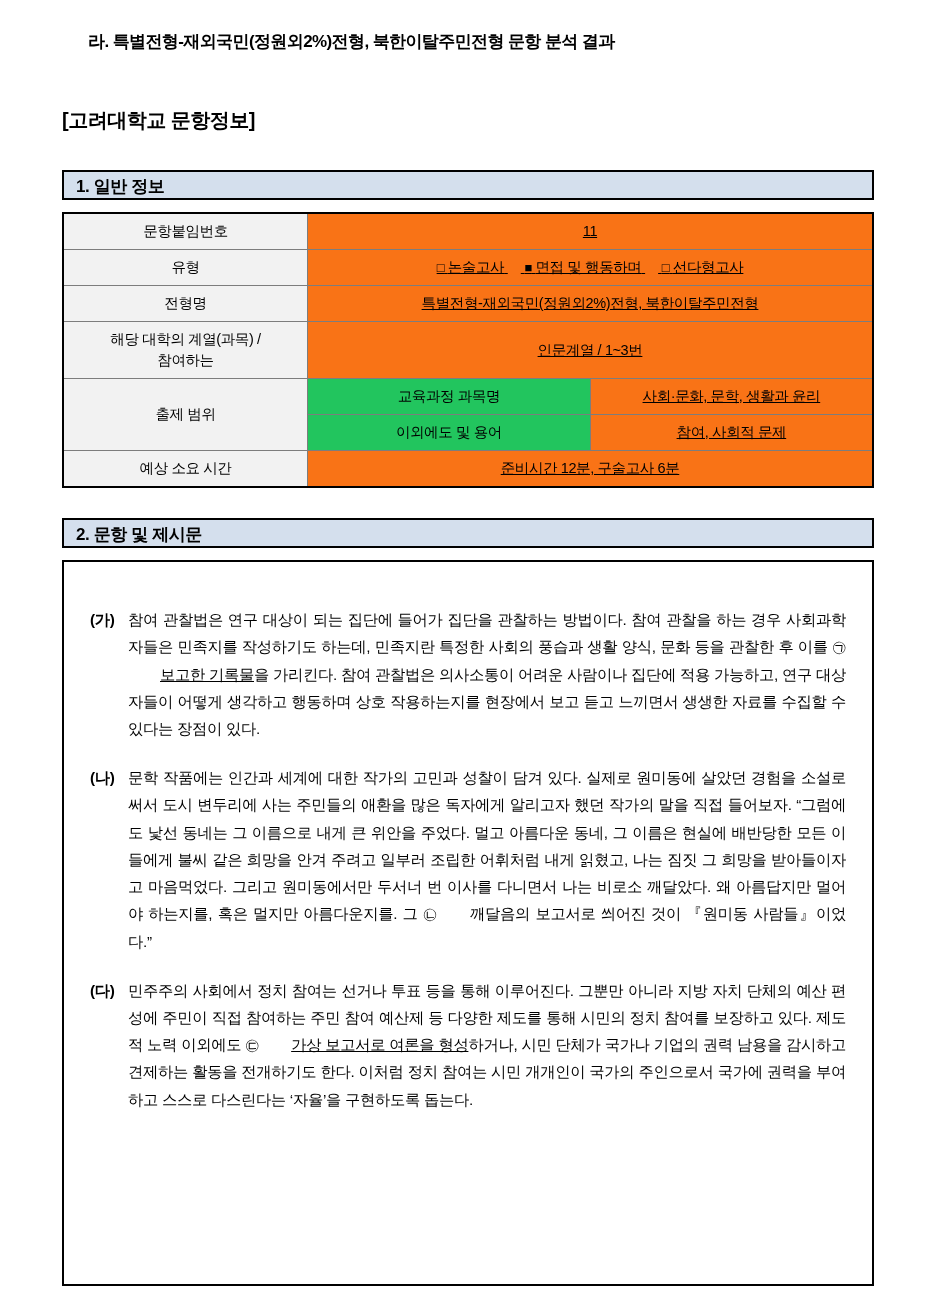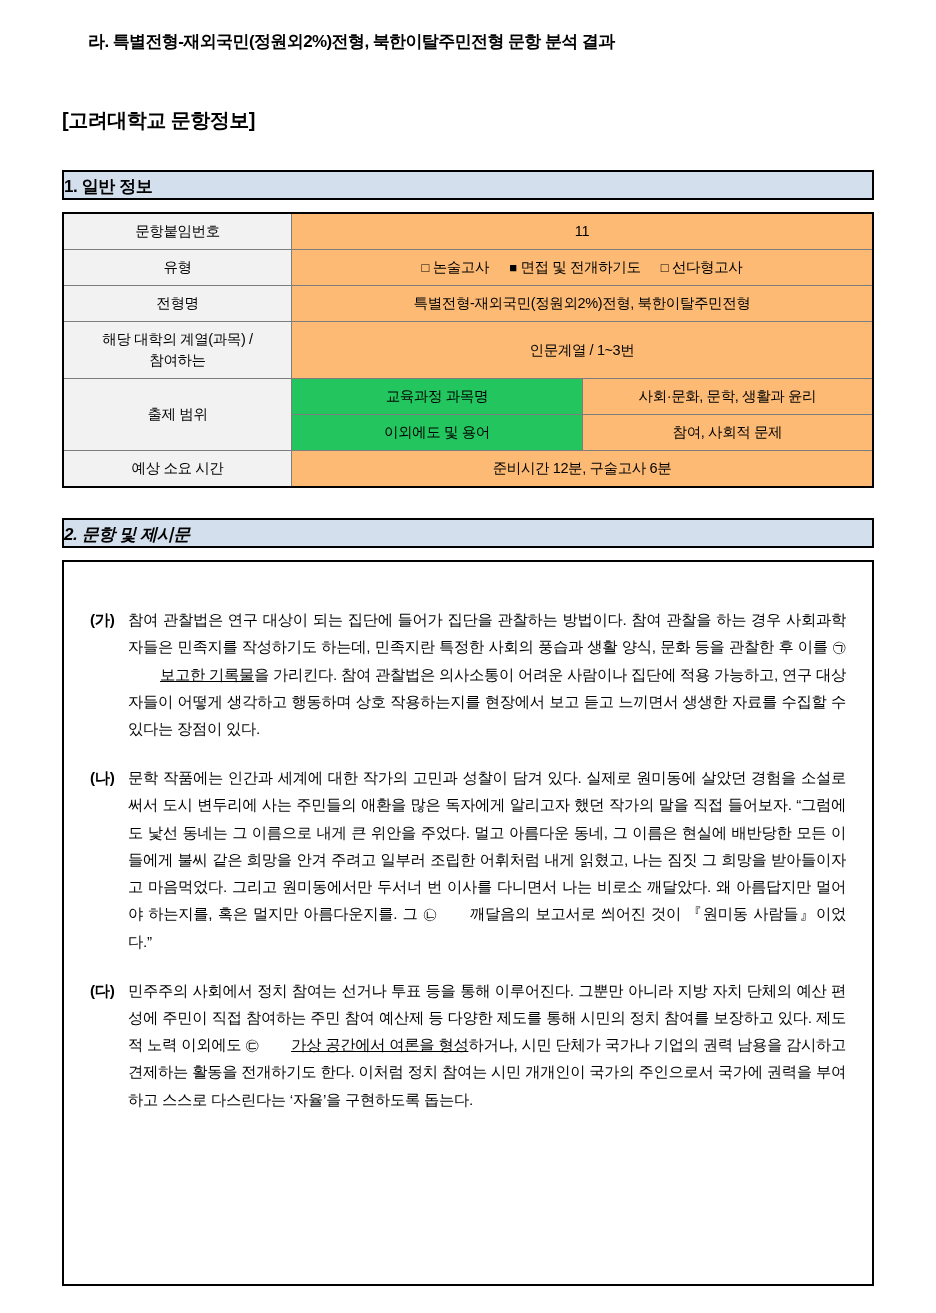--- a/index.html
+++ b/index.html
@@ -43,54 +43,54 @@
     letter-spacing: -0.5px;
   }
 
   
   .section-bar {
     margin-top: 36px;
     border: 2px solid #000000;
     background: #d4dfed;
     height: 30px;
     line-height: 30px;
-    padding-left: 0;
+    padding-left: 12px;
     font-size: 17px;
     font-weight: bold;
     letter-spacing: -0.4px;
     box-sizing: border-box;
   }
-  .section-bar.second { margin-top: 30px; font-style: italic; }
+  .section-bar.second { margin-top: 30px; }
 
   
   table.info {
     margin-top: 12px;
     width: 812px;
     border-collapse: collapse;
     table-layout: fixed;
     border: 2px solid #000000;
   }
   table.info td {
     border: 1px solid #7d7d7d;
     font-size: 14.5px;
     letter-spacing: -0.4px;
     text-align: center;
     vertical-align: middle;
-    padding: 7px 4px;
+    padding: 7px 12px;
     line-height: 1.45;
   }
   td.lbl {
     background: #f2f2f2;
     width: 219px;
   }
   td.sublbl {
     background: #22c55e;
     width: 190px;
   }
-  td.val { background: #fdba74; }
+  td.val { background: #f97316; text-decoration: underline; }
   .cb { font-size: 14px; letter-spacing: 0; }
   .cb .box { font-size: 13px; }
   .sp { display: inline-block; width: 13px; }
 
   
   .passage-box {
     margin-top: 12px;
     border: 2px solid #000000;
     width: 812px;
     height: 726px;
@@ -139,21 +139,21 @@
         <td class="lbl">문항붙임번호</td>
         <td class="val" colspan="2">11</td>
       </tr>
       <tr>
         <td class="lbl">유형</td>
         <td class="val cb" colspan="2">
           <span class="box">□</span>
           <span>논술고사</span>
           <span class="sp"></span>
           <span class="box">■</span>
-          <span>면접 및 전개하기도</span>
+          <span>면접 및 행동하며</span>
           <span class="sp"></span>
           <span class="box">□</span>
           <span>선다형고사</span>
         </td>
       </tr>
       <tr>
         <td class="lbl">전형명</td>
         <td class="val" colspan="2">특별전형-재외국민(정원외2%)전형, 북한이탈주민전형</td>
       </tr>
       <tr>
@@ -188,18 +188,18 @@
       <span class="ptext"><span>참여 관찰법은 연구 대상이 되는 집단에 들어가 집단을 관찰하는 방법이다. 참여 관찰을 하는 경우 사회과학자들은 민족지를 작성하기도 하는데, 민족지란 특정한 사회의 풍습과 생활 양식, 문화 등을 관찰한 후 이를 </span><span class="mk">㉠</span><span class="u">보고한 기록물</span><span>을 가리킨다. 참여 관찰법은 의사소통이 어려운 사람이나 집단에 적용 가능하고, 연구 대상자들이 어떻게 생각하고 행동하며 상호 작용하는지를 현장에서 보고 듣고 느끼면서 생생한 자료를 수집할 수 있다는 장점이 있다.</span></span>
     </div>
 
     <div class="passage">
       <span class="plabel">(나)</span>
       <span class="ptext"><span>문학 작품에는 인간과 세계에 대한 작가의 고민과 성찰이 담겨 있다. 실제로 원미동에 살았던 경험을 소설로 써서 도시 변두리에 사는 주민들의 애환을 많은 독자에게 알리고자 했던 작가의 말을 직접 들어보자. “그럼에도 낯선 동네는 그 이름으로 내게 큰 위안을 주었다. 멀고 아름다운 동네, 그 이름은 현실에 배반당한 모든 이들에게 불씨 같은 희망을 안겨 주려고 일부러 조립한 어휘처럼 내게 읽혔고, 나는 짐짓 그 희망을 받아들이자고 마음먹었다. 그리고 원미동에서만 두서너 번 이사를 다니면서 나는 비로소 깨달았다. 왜 아름답지만 멀어야 하는지를, 혹은 멀지만 아름다운지를. 그 </span><span class="mk">㉡</span><span class="u"></span><span>깨달음의 보고서로 씌어진 것이 『원미동 사람들』이었다.”</span></span>
     </div>
 
     <div class="passage">
       <span class="plabel">(다)</span>
-      <span class="ptext"><span>민주주의 사회에서 정치 참여는 선거나 투표 등을 통해 이루어진다. 그뿐만 아니라 지방 자치 단체의 예산 편성에 주민이 직접 참여하는 주민 참여 예산제 등 다양한 제도를 통해 시민의 정치 참여를 보장하고 있다. 제도적 노력 이외에도 </span><span class="mk">㉢</span><span class="u">가상 공간에서 여론을 형성</span><span>하거나, 시민 단체가 국가나 기업의 권력 남용을 감시하고 견제하는 활동을 전개하기도 한다. 이처럼 정치 참여는 시민 개개인이 국가의 주인으로서 국가에 권력을 부여하고 스스로 다스린다는 ‘자율’을 구현하도록 돕는다.</span></span>
+      <span class="ptext"><span>민주주의 사회에서 정치 참여는 선거나 투표 등을 통해 이루어진다. 그뿐만 아니라 지방 자치 단체의 예산 편성에 주민이 직접 참여하는 주민 참여 예산제 등 다양한 제도를 통해 시민의 정치 참여를 보장하고 있다. 제도적 노력 이외에도 </span><span class="mk">㉢</span><span class="u">가상 보고서로 여론을 형성</span><span>하거나, 시민 단체가 국가나 기업의 권력 남용을 감시하고 견제하는 활동을 전개하기도 한다. 이처럼 정치 참여는 시민 개개인이 국가의 주인으로서 국가에 권력을 부여하고 스스로 다스린다는 ‘자율’을 구현하도록 돕는다.</span></span>
     </div>
 
   </div>
 
 </div>
 
 </body></html>

